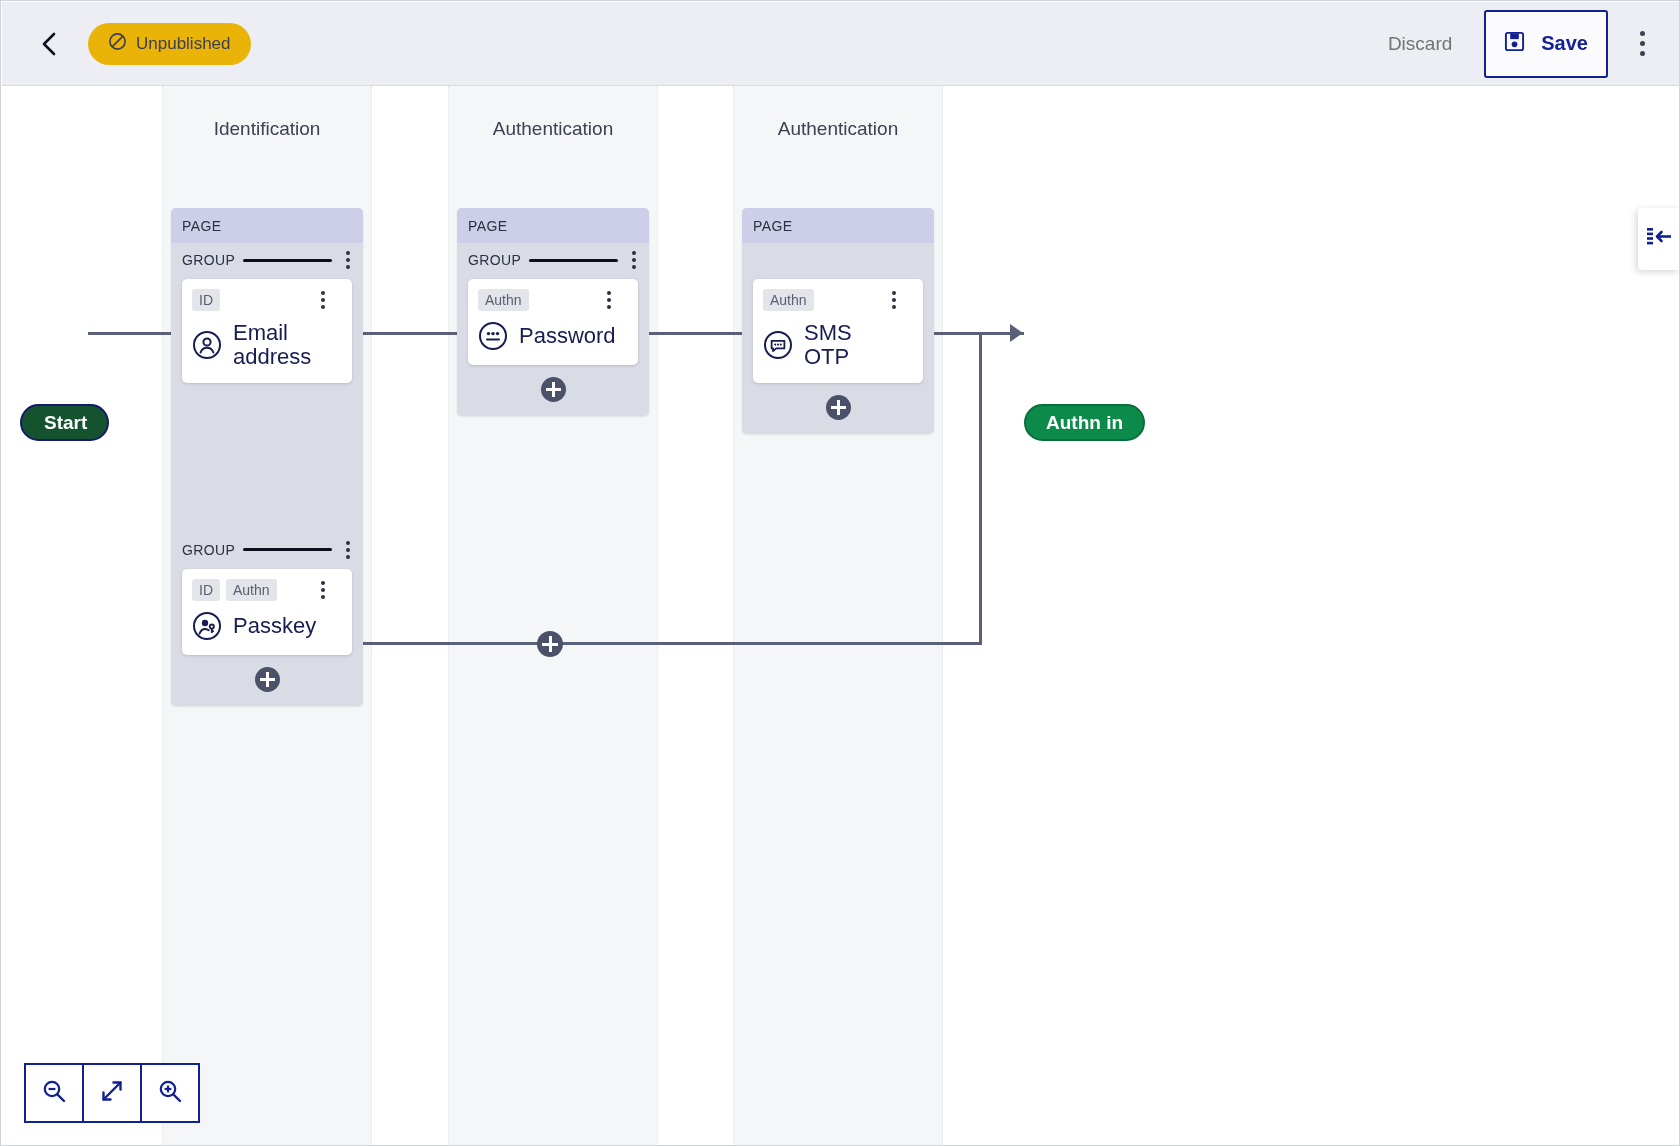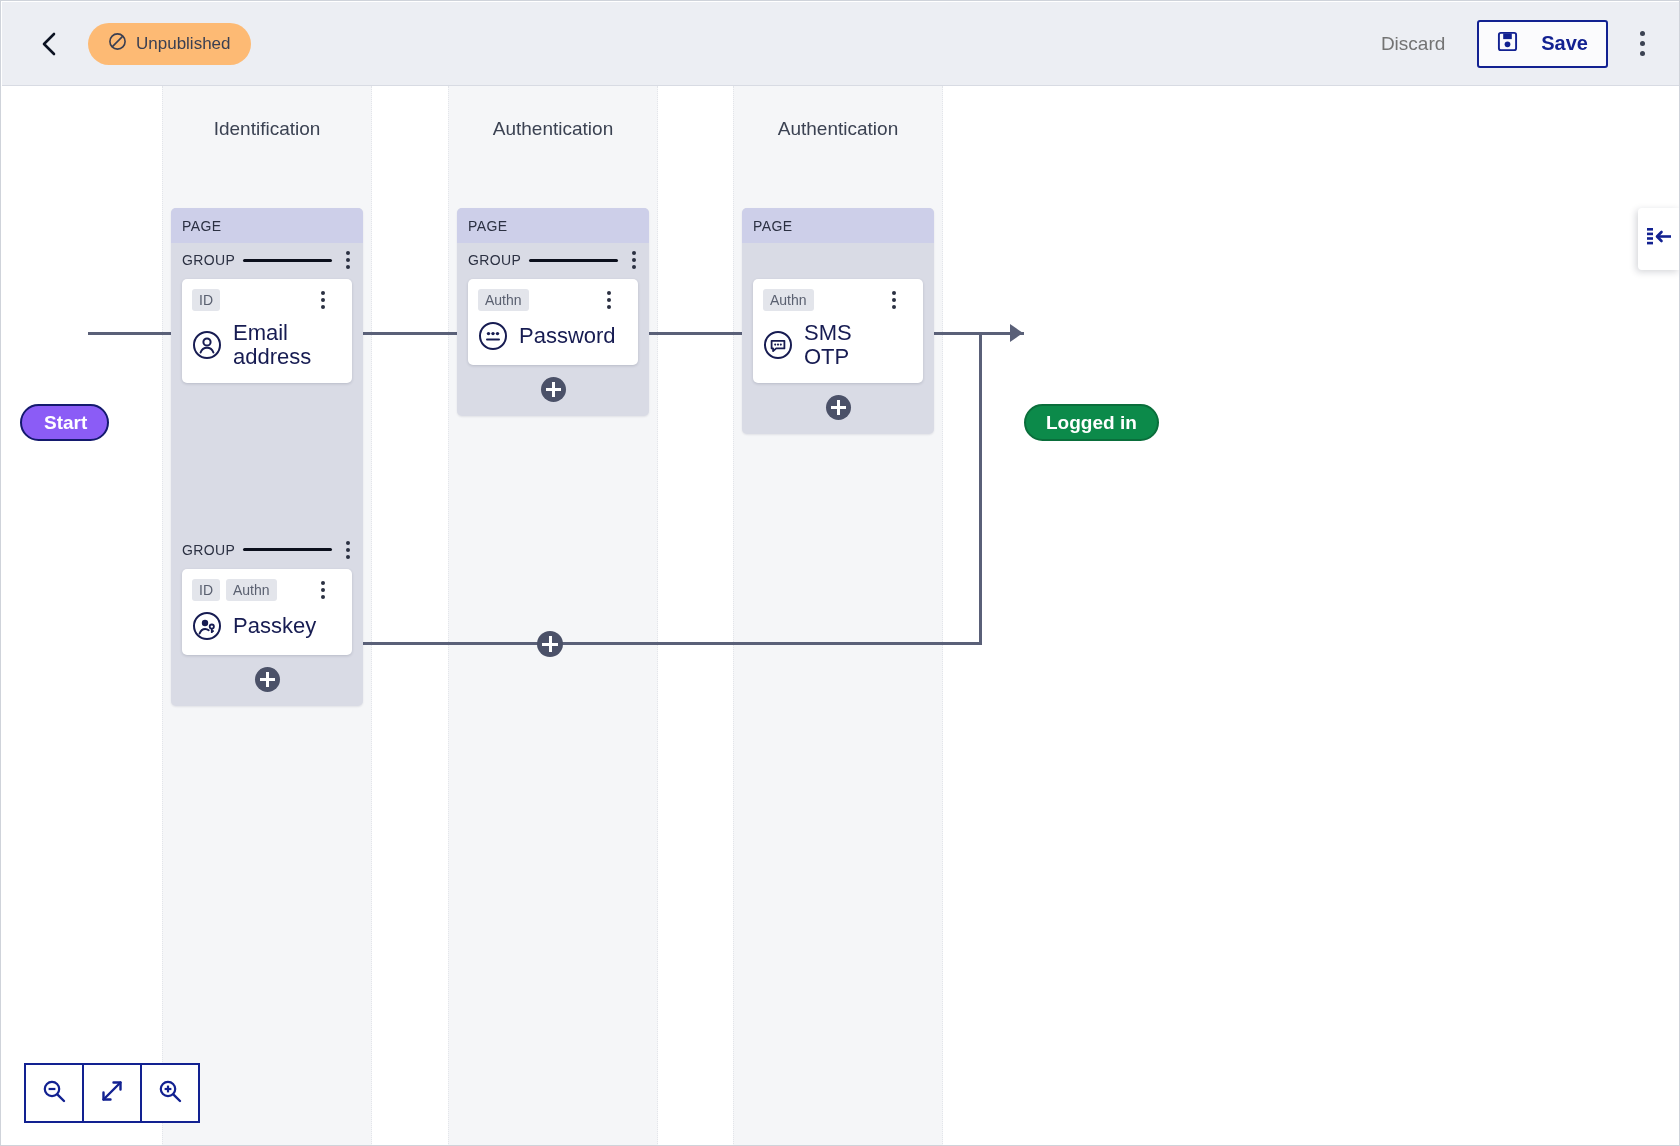--- a/index.html
+++ b/index.html
@@ -32,39 +32,39 @@
     cursor: pointer; flex: 0 0 auto;
   }
   .back-btn svg { display:block; }
   .page-title {
     font-size: 31px; font-weight: bold; color: #0c1222;
     letter-spacing: -0.3px; margin-left: 4px; white-space: nowrap;
   }
   .status-badge {
     margin-left: 22px;
     height: 42px; border-radius: 21px;
-    background: #fdba74;
+    background: #eab308;
     display: flex; align-items: center; gap: 9px;
     padding: 0 20px;
     font-size: 17px; color: #3a3f52;
     white-space: nowrap;
     justify-content: center;
   }
   .header-spacer { flex: 1 1 auto; }
   .discard-btn {
     font-size: 19px; color: #737373;
     padding: 8px 14px; cursor: pointer; white-space: nowrap;
   }
   .save-btn {
     margin-left: 18px;
-    height: 48px; min-width: 108px;
+    height: 68px; min-width: 108px;
     border: 2px solid #122191;
     background: #fbfbfd;
     border-radius: 3px;
-    display: flex; align-items: center; justify-content: center; gap: 23px;
+    display: flex; align-items: center; justify-content: center; gap: 16px;
     padding: 0 18px; cursor: pointer;
     color: #122191; font-size: 20px; font-weight: bold;
     white-space: nowrap;
   }
   .publish-btn {
     margin-left: 14px;
     height: 56px;
     background: #122191;
     border-radius: 3px;
     display: flex; align-items: center; justify-content: center; gap: 10px;
@@ -160,21 +160,21 @@
     content:""; position: absolute; background: #ffffff;
   }
   .plus-btn::before { left: 5px; right: 5px; top: 11px; height: 3px; }
   .plus-btn::after { top: 5px; bottom: 5px; left: 11px; width: 3px; }
 
   
   .start-pill {
     position: absolute;
     left: 18px; top: 318px;
     height: 37px; padding: 0 20px 0 22px;
-    background: #8b5cf6; border: 2px solid #141a6e;
+    background: #14532d; border: 2px solid #141a6e;
     border-radius: 19px;
     display: flex; align-items: center;
     color: #ffffff; font-size: 19px; font-weight: bold;
   }
   .end-pill {
     position: absolute;
     left: 1022px; top: 318px;
     height: 37px; padding: 0 20px;
     background: #0c8a4a; border: 2px solid #0a6e3b;
     border-radius: 19px;
@@ -461,21 +461,21 @@
           <span class="plus-btn"></span>
         </div>
       </div>
     </div>
 
     <div class="start-pill">
       <span>Start</span>
     </div>
 
     <div class="end-pill">
-      <span>Logged in</span>
+      <span>Authn in</span>
     </div>
 
     <div class="panel-toggle">
       <span>
         <svg width="26" height="22" viewBox="0 0 26 22">
           <rect x="1" y="2" width="6" height="2.6" fill="#122191"></rect>
           <rect x="1" y="6.6" width="6" height="2.6" fill="#122191"></rect>
           <rect x="1" y="11.2" width="6" height="2.6" fill="#122191"></rect>
           <rect x="1" y="15.8" width="6" height="2.6" fill="#122191"></rect>
           <line x1="25" y1="10.5" x2="11.5" y2="10.5" stroke="#122191" stroke-width="2.6"></line>

